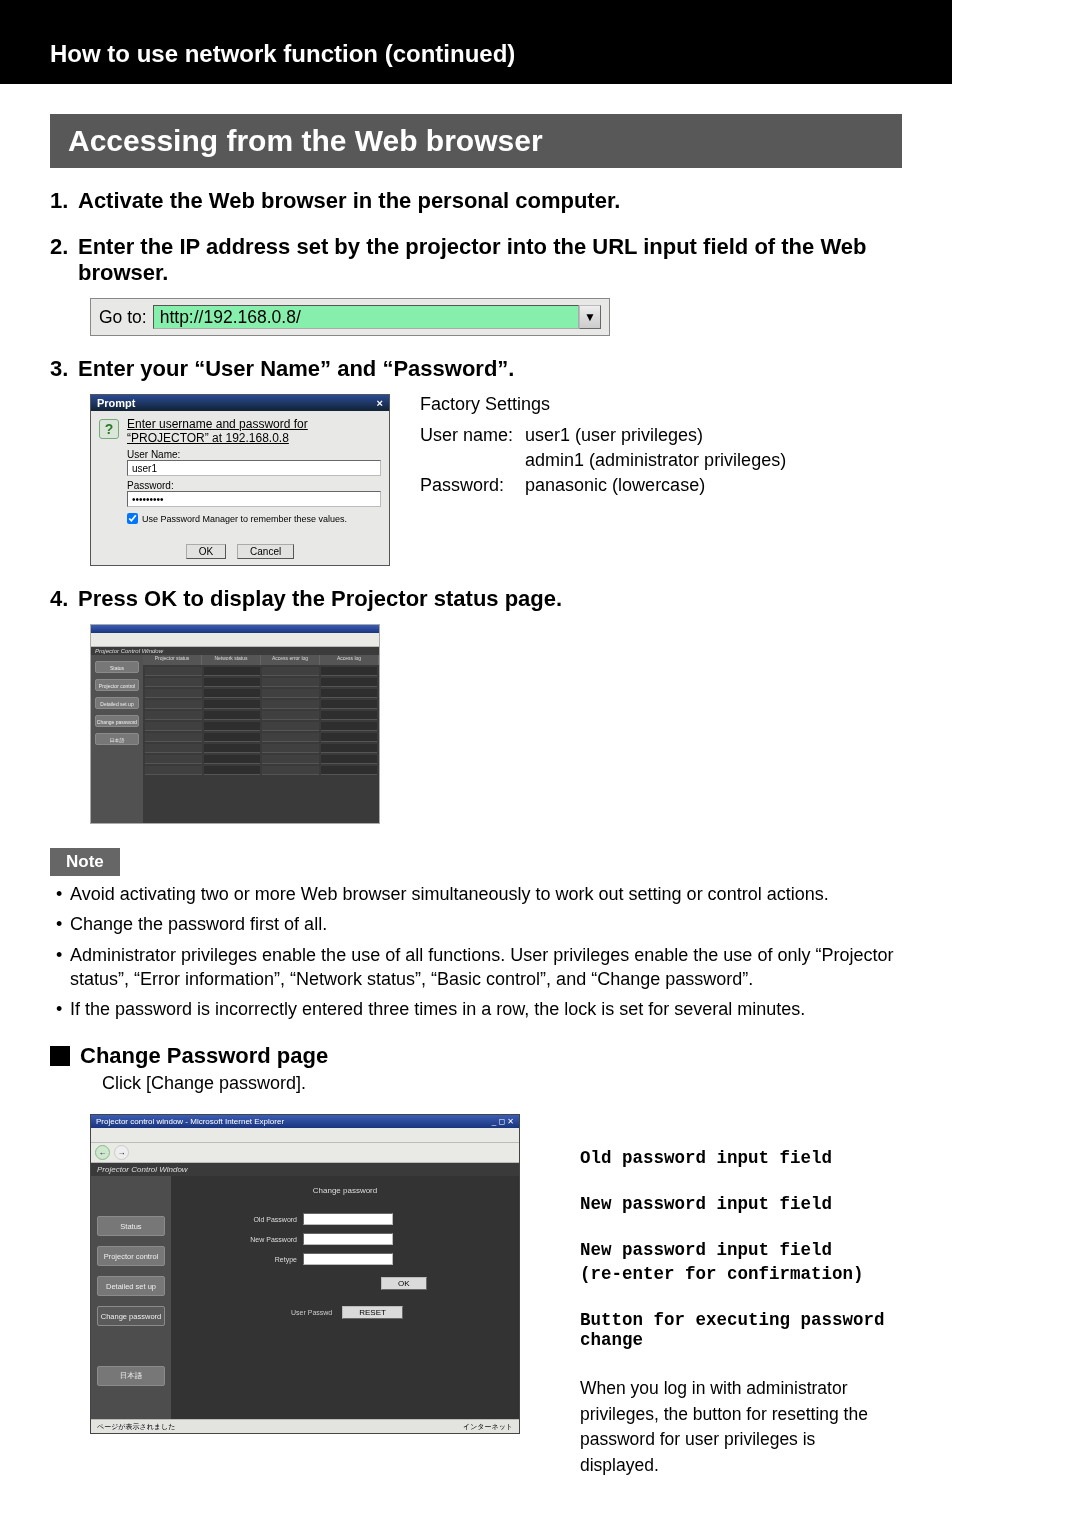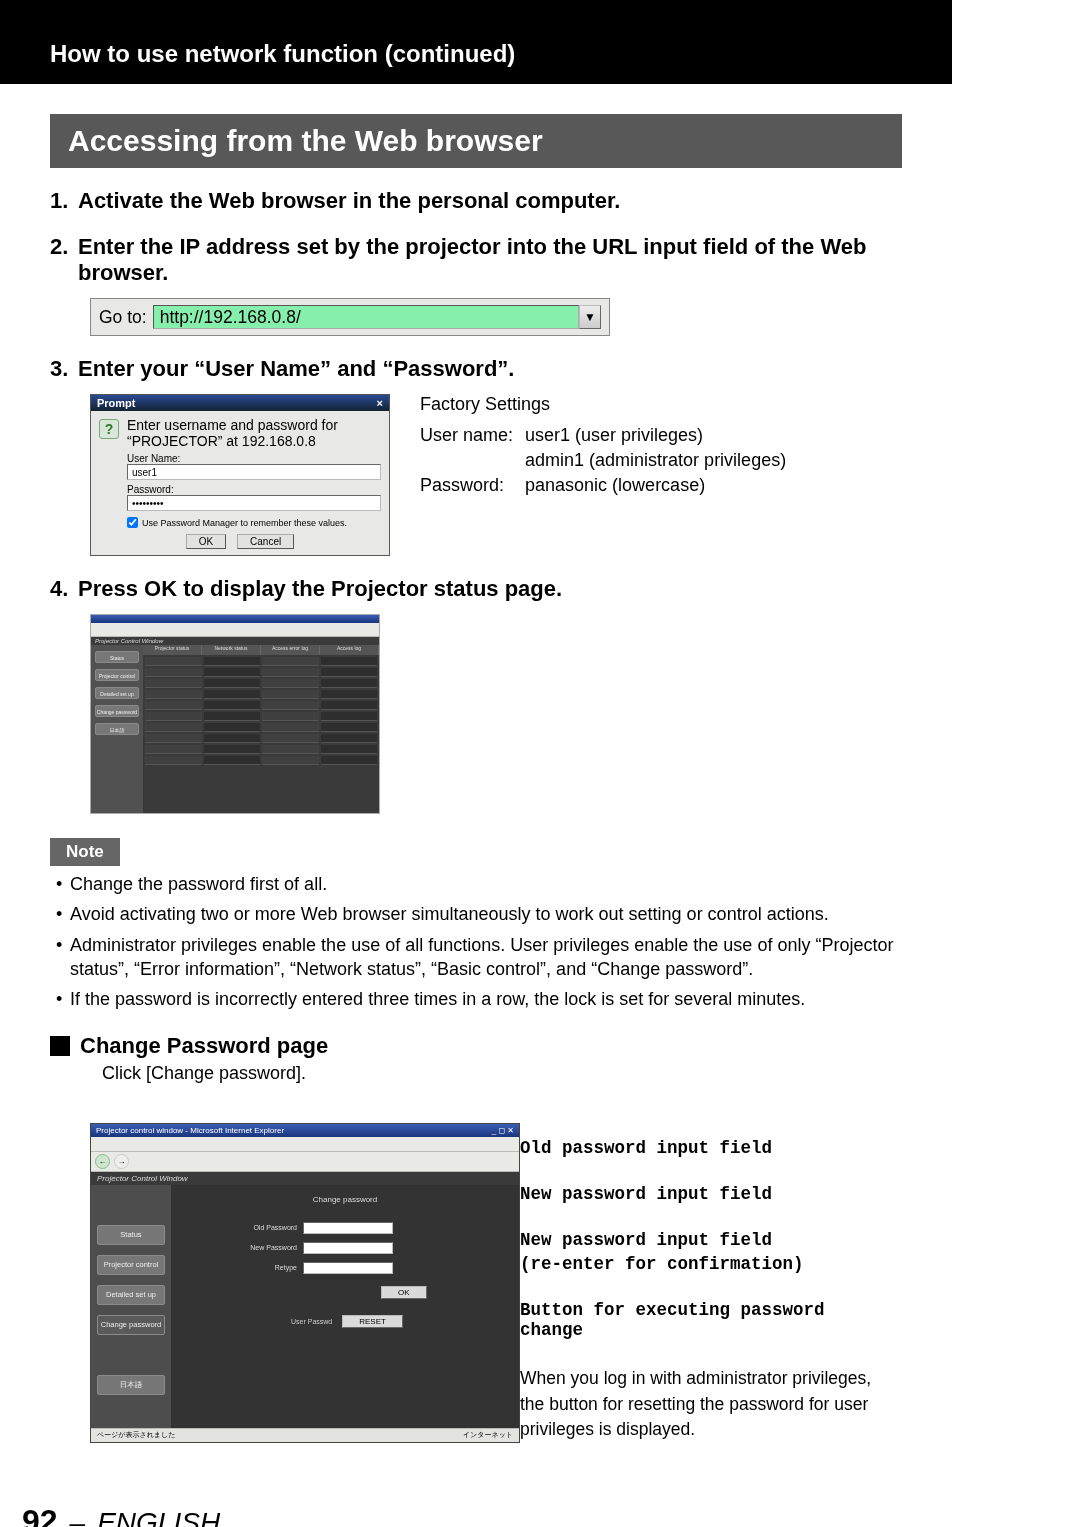--- a/index.html
+++ b/index.html
@@ -23,21 +23,21 @@
   .prompt-box { width: 300px; border: 1px solid #555; background: #e8e8e6; font-size: 10px; }
   .prompt-title { background: linear-gradient(#2a4b95,#123); color: #fff; font-weight: bold; padding: 2px 6px; font-size: 11px; display: flex; justify-content: space-between; }
   .prompt-inner { padding: 6px 8px; }
   .prompt-row { display: flex; gap: 8px; align-items: flex-start; }
   .q-icon { width: 20px; height: 20px; border-radius: 3px; background: #d9e6d9; border: 1px solid #7a7; display: flex; align-items: center; justify-content: center; color: #2a7a2a; font-weight: bold; font-size: 14px; flex: 0 0 20px; margin-top: 2px; }
   .prompt-fields { flex: 1 1 auto; }
   .prompt-label { font-size: 10px; margin-top: 4px; }
   .prompt-input { width: 100%; height: 16px; border: 1px inset #bbb; background: #fff; font-size: 10px; padding: 0 4px; }
   .prompt-check { margin-top: 6px; font-size: 9px; display: flex; align-items: center; gap: 4px; }
   .prompt-check input { width: 11px; height: 11px; }
-  .prompt-btns { text-align: center; margin-top: 6px; }
+  .prompt-btns { text-align: center; margin-top: 20px; }
   .prompt-btn { border: 1px outset #aaa; background: #e2e2e0; font-size: 10px; padding: 1px 12px; margin: 0 4px; }
 
   .factory { font-size: 18px; }
   .factory .head { margin-bottom: 8px; }
   .factory table { border-collapse: collapse; }
   .factory td { vertical-align: top; padding: 2px 12px 2px 0; font-size: 18px; white-space: nowrap; }
 
   .status-img { margin: 12px 0 0 40px; width: 290px; height: 200px; border: 1px solid #aaa; background: #ddd; position: relative; overflow: hidden; font-size: 6px; }
   .status-titlebar { background: linear-gradient(#3b5db5,#1a357d); color: #fff; padding: 1px 4px; font-size: 6px; }
   .status-toolbar { background: #e9e9e5; height: 14px; border-bottom: 1px solid #bbb; }
@@ -54,21 +54,21 @@
 
   .note-badge { display: inline-block; background: #666; color: #fff; font-weight: bold; padding: 4px 16px; margin-top: 24px; font-size: 17px; }
   .note-list { margin: 6px 0 0 6px; }
   .note-list li { list-style: none; position: relative; padding-left: 14px; font-size: 18px; margin: 6px 0; line-height: 1.35; }
   .note-list li::before { content: "•"; position: absolute; left: 0; top: 0; }
 
   .sub-head { display: flex; align-items: center; gap: 10px; margin-top: 22px; font-weight: bold; font-size: 22px; }
   .sq { width: 20px; height: 20px; background: #000; }
   .click-line { margin-left: 52px; font-size: 18px; margin-top: 4px; }
 
-  .change-block { display: flex; align-items: flex-end; margin: 20px 11px 0 40px; }
+  .change-block { display: flex; align-items: flex-start; gap: 60px; margin: 20px 11px 0 40px; }
   .change-shot { width: 430px; height: 320px; border: 1px solid #444; background: #ccc; position: relative; overflow: hidden; font-size: 7px; }
   .cs-title { background: linear-gradient(#3b5db5,#1a357d); color: #fff; padding: 2px 5px; font-size: 8px; display: flex; justify-content: space-between; }
   .cs-bar { background: #e9e9e5; height: 15px; border-bottom: 1px solid #bbb; }
   .cs-bar2 { background: #e9e9e5; height: 20px; border-bottom: 1px solid #bbb; display: flex; align-items: center; gap: 4px; padding: 0 4px; }
   .cs-icn { width: 15px; height: 15px; border-radius: 50%; background: #cfe6cf; border: 1px solid #8b8; font-size: 8px; display: flex; align-items: center; justify-content: center; }
   .cs-sub { background: #3a3a3a; color: #ddd; font-style: italic; padding: 2px 6px; font-size: 8px; }
   .cs-body { display: flex; height: calc(100% - 55px); }
   .cs-side { width: 80px; background: #4d4d4d; }
   .cs-side .sbtn { margin: 10px 6px; background: #777; border: 1px solid #8b8b8b; height: 20px; border-radius: 2px; color: #eee; font-size: 7.5px; text-align: center; display: flex; align-items: center; justify-content: center; }
   .cs-side .sbtn-dark { background: #5a5a5a; }
@@ -135,21 +135,21 @@
       <div class="step3-row">
         <div class="prompt-box">
           <div class="prompt-title">
             <span>Prompt</span>
             <span>×</span>
           </div>
           <div class="prompt-inner">
             <div class="prompt-row">
               <div class="q-icon">?</div>
               <div class="prompt-fields">
-                <div style="font-size:14px;">Enter username and password for “PROJECTOR” at 192.168.0.8</div>
+                <div style="font-size:12px;text-decoration:underline;">Enter username and password for “PROJECTOR” at 192.168.0.8</div>
                 <div class="prompt-label">User Name:</div>
                 <input class="prompt-input" value="user1" style="">
                 <div class="prompt-label">Password:</div>
                 <input class="prompt-input" value="•••••••••" style="">
                 <div class="prompt-check">
                   <input type="checkbox" checked="" style="">
                   <span>Use Password Manager to remember these values.</span>
                 </div>
               </div>
             </div>
@@ -272,22 +272,22 @@
             </tbody>
               </table>
           </div>
         </div>
       </div>
     </div>
 
     
     <div class="note-badge">Note</div>
     <ul class="note-list">
+      <li>Avoid activating two or more Web browser simultaneously to work out setting or control actions.</li>
       <li>Change the password first of all.</li>
-      <li>Avoid activating two or more Web browser simultaneously to work out setting or control actions.</li>
       <li>Administrator privileges enable the use of all functions. User privileges enable the use of only “Projector status”, “Error information”, “Network status”, “Basic control”,  and “Change password”.</li>
       <li>If the password is incorrectly entered three times in a row, the lock is set for several minutes.</li>
     </ul>
 
     
     <div class="sub-head">
       <span class="sq"></span>
       <span>Change Password page</span>
     </div>
     <div class="click-line">Click [Change password].</div>

